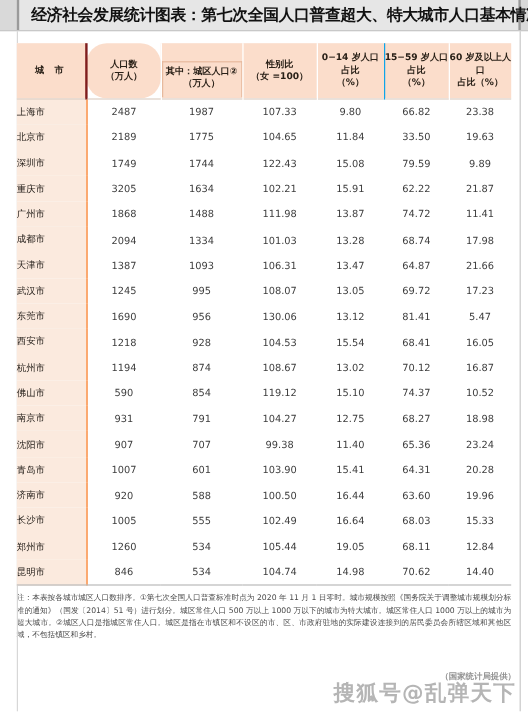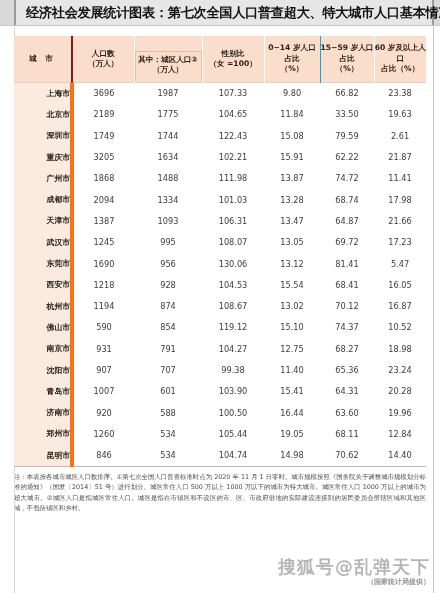--- a/index.html
+++ b/index.html
@@ -78,20 +78,21 @@
     height: 46px;
     box-sizing: border-box;
   }
   #pop-table thead th.hdr-city {
     letter-spacing: 3px;
     border-right: 2px solid #7f1d1d;
     text-align: center;
   }
   #pop-table thead th.hdr-pop {
     border-right: 1px solid #ffffff;
+    border-radius: 17px;
   }
   #pop-table thead th.hdr-urban {
     border-right: 1px solid #ffffff;
   }
   #pop-table thead th.hdr-sex {
     border-right: 1px solid #ffffff;
   }
   #pop-table thead th.hdr-a014 {
     border-right: 1px solid #0ea5e9;
   }
@@ -118,24 +119,24 @@
     vertical-align: middle;
     height: 21.3px;
     padding: 0;
     border: 0;
     background: #ffffff;
     font-family: "DejaVu Sans", "Liberation Sans", sans-serif;
   }
   #pop-table tbody td.city-cell {
     background: #fbeade;
     color: #1f1a15;
-    font-weight: bold;
+    font-weight: normal;
     font-size: 7.8px;
-    text-align: right;
-    border-right: 4px solid #f97316;
+    text-align: left;
+    border-right: 1px solid #f97316;
   }
   #pop-table tbody tr:last-child td {
     border-bottom: 1px solid #b9b9b9;
   }
   #pop-table tbody tr:first-child td {
     border-top: 1px solid #ddd0c6;
   }
 
   
   #footnote {
@@ -246,21 +247,21 @@
         </th>
         <th class="hdr-a60">
           <span class="hdr-line">60 岁及以上人口</span>
           <span class="hdr-line">占比（%）</span>
         </th>
       </tr>
     </thead>
     <tbody id="table-body">
         <tr>
           <td class="city-cell">上海市</td>
-          <td>3696</td>
+          <td>2487</td>
           <td>1987</td>
           <td>107.33</td>
           <td>9.80</td>
           <td>66.82</td>
           <td>23.38</td>
         </tr>
         <tr>
           <td class="city-cell">北京市</td>
           <td>2189</td>
           <td>1775</td>
@@ -269,21 +270,21 @@
           <td>33.50</td>
           <td>19.63</td>
         </tr>
         <tr>
           <td class="city-cell">深圳市</td>
           <td>1749</td>
           <td>1744</td>
           <td>122.43</td>
           <td>15.08</td>
           <td>79.59</td>
-          <td>2.61</td>
+          <td>9.89</td>
         </tr>
         <tr>
           <td class="city-cell">重庆市</td>
           <td>3205</td>
           <td>1634</td>
           <td>102.21</td>
           <td>15.91</td>
           <td>62.22</td>
           <td>21.87</td>
         </tr>
@@ -389,20 +390,29 @@
         <tr>
           <td class="city-cell">济南市</td>
           <td>920</td>
           <td>588</td>
           <td>100.50</td>
           <td>16.44</td>
           <td>63.60</td>
           <td>19.96</td>
         </tr>
         <tr>
+          <td class="city-cell">长沙市</td>
+          <td>1005</td>
+          <td>555</td>
+          <td>102.49</td>
+          <td>16.64</td>
+          <td>68.03</td>
+          <td>15.33</td>
+        </tr>
+        <tr>
           <td class="city-cell">郑州市</td>
           <td>1260</td>
           <td>534</td>
           <td>105.44</td>
           <td>19.05</td>
           <td>68.11</td>
           <td>12.84</td>
         </tr>
         <tr>
           <td class="city-cell">昆明市</td>
@@ -413,15 +423,15 @@
           <td>70.62</td>
           <td>14.40</td>
         </tr>
       </tbody>
   </table>
 </div>
 
 <div id="footnote">注：本表按各城市城区人口数排序。①第七次全国人口普查标准时点为 2020 年 11 月 1 日零时。城市规模按照《国务院关于调整城市规模划分标准的通知》（国发〔2014〕51 号）进行划分。城区常住人口 500 万以上 1000 万以下的城市为特大城市。城区常住人口 1000 万以上的城市为超大城市。②城区人口是指城区常住人口。城区是指在市镇区和不设区的市、区、市政府驻地的实际建设连接到的居民委员会所辖区域和其他区域，不包括镇区和乡村。</div>
 
 <div id="watermark">
+  <div id="watermark-sub">（国家统计局提供）</div>
   <div id="watermark-main">搜狐号@乱弹天下</div>
-  <div id="watermark-sub">（国家统计局提供）</div>
 </div>
 
 </body></html>

